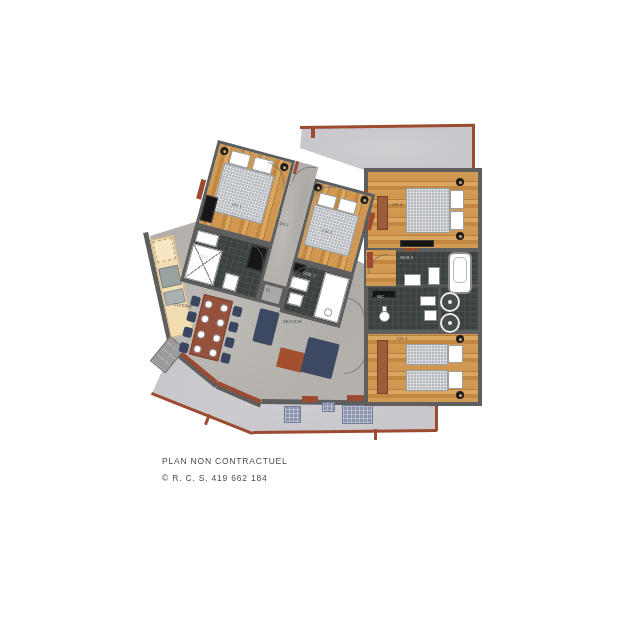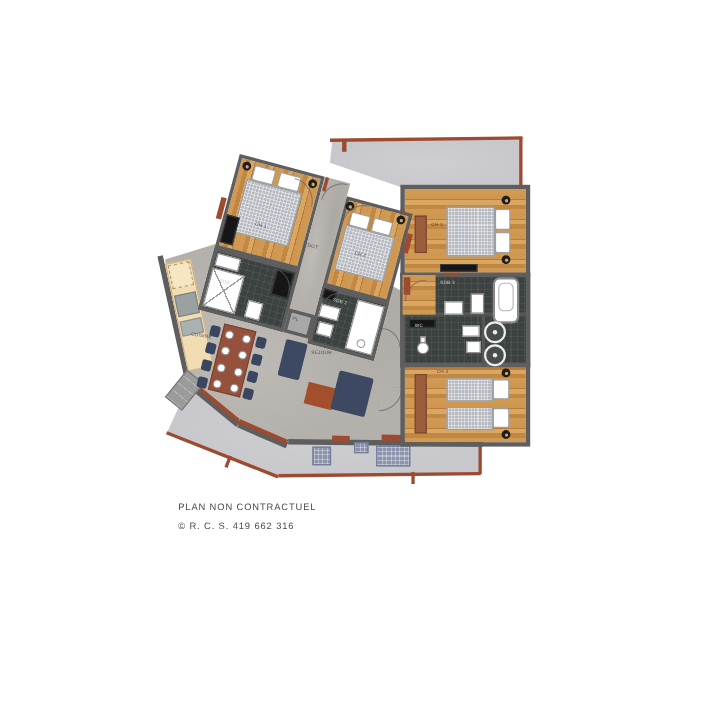--- a/index.html
+++ b/index.html
@@ -233,15 +233,15 @@
   </div>
 
   <div class="lbl" style="left:392px;top:202px;">CH 3</div>
   <div class="lbl lbl-light" style="left:400px;top:255px;">SDB 3</div>
   <div class="lbl lbl-light" style="left:377px;top:294px;">WC</div>
   <div class="lbl" style="left:397px;top:336px;">CH 4</div>
   <div class="lbl" style="left:283px;top:319px;">SEJOUR</div>
   <div class="lbl r8" style="left:174px;top:302px;">CUISINE</div>
 
   <div class="footer-line" style="left:162px;top:456px;">PLAN NON CONTRACTUEL</div>
-  <div class="footer-line" style="left:162px;top:473px;">© R. C. S. 419 662 316</div>
+  <div class="footer-line" style="left:162px;top:473px;">© R. C. S. 419 662 184</div>
 
 </div>
 
 </body></html>

